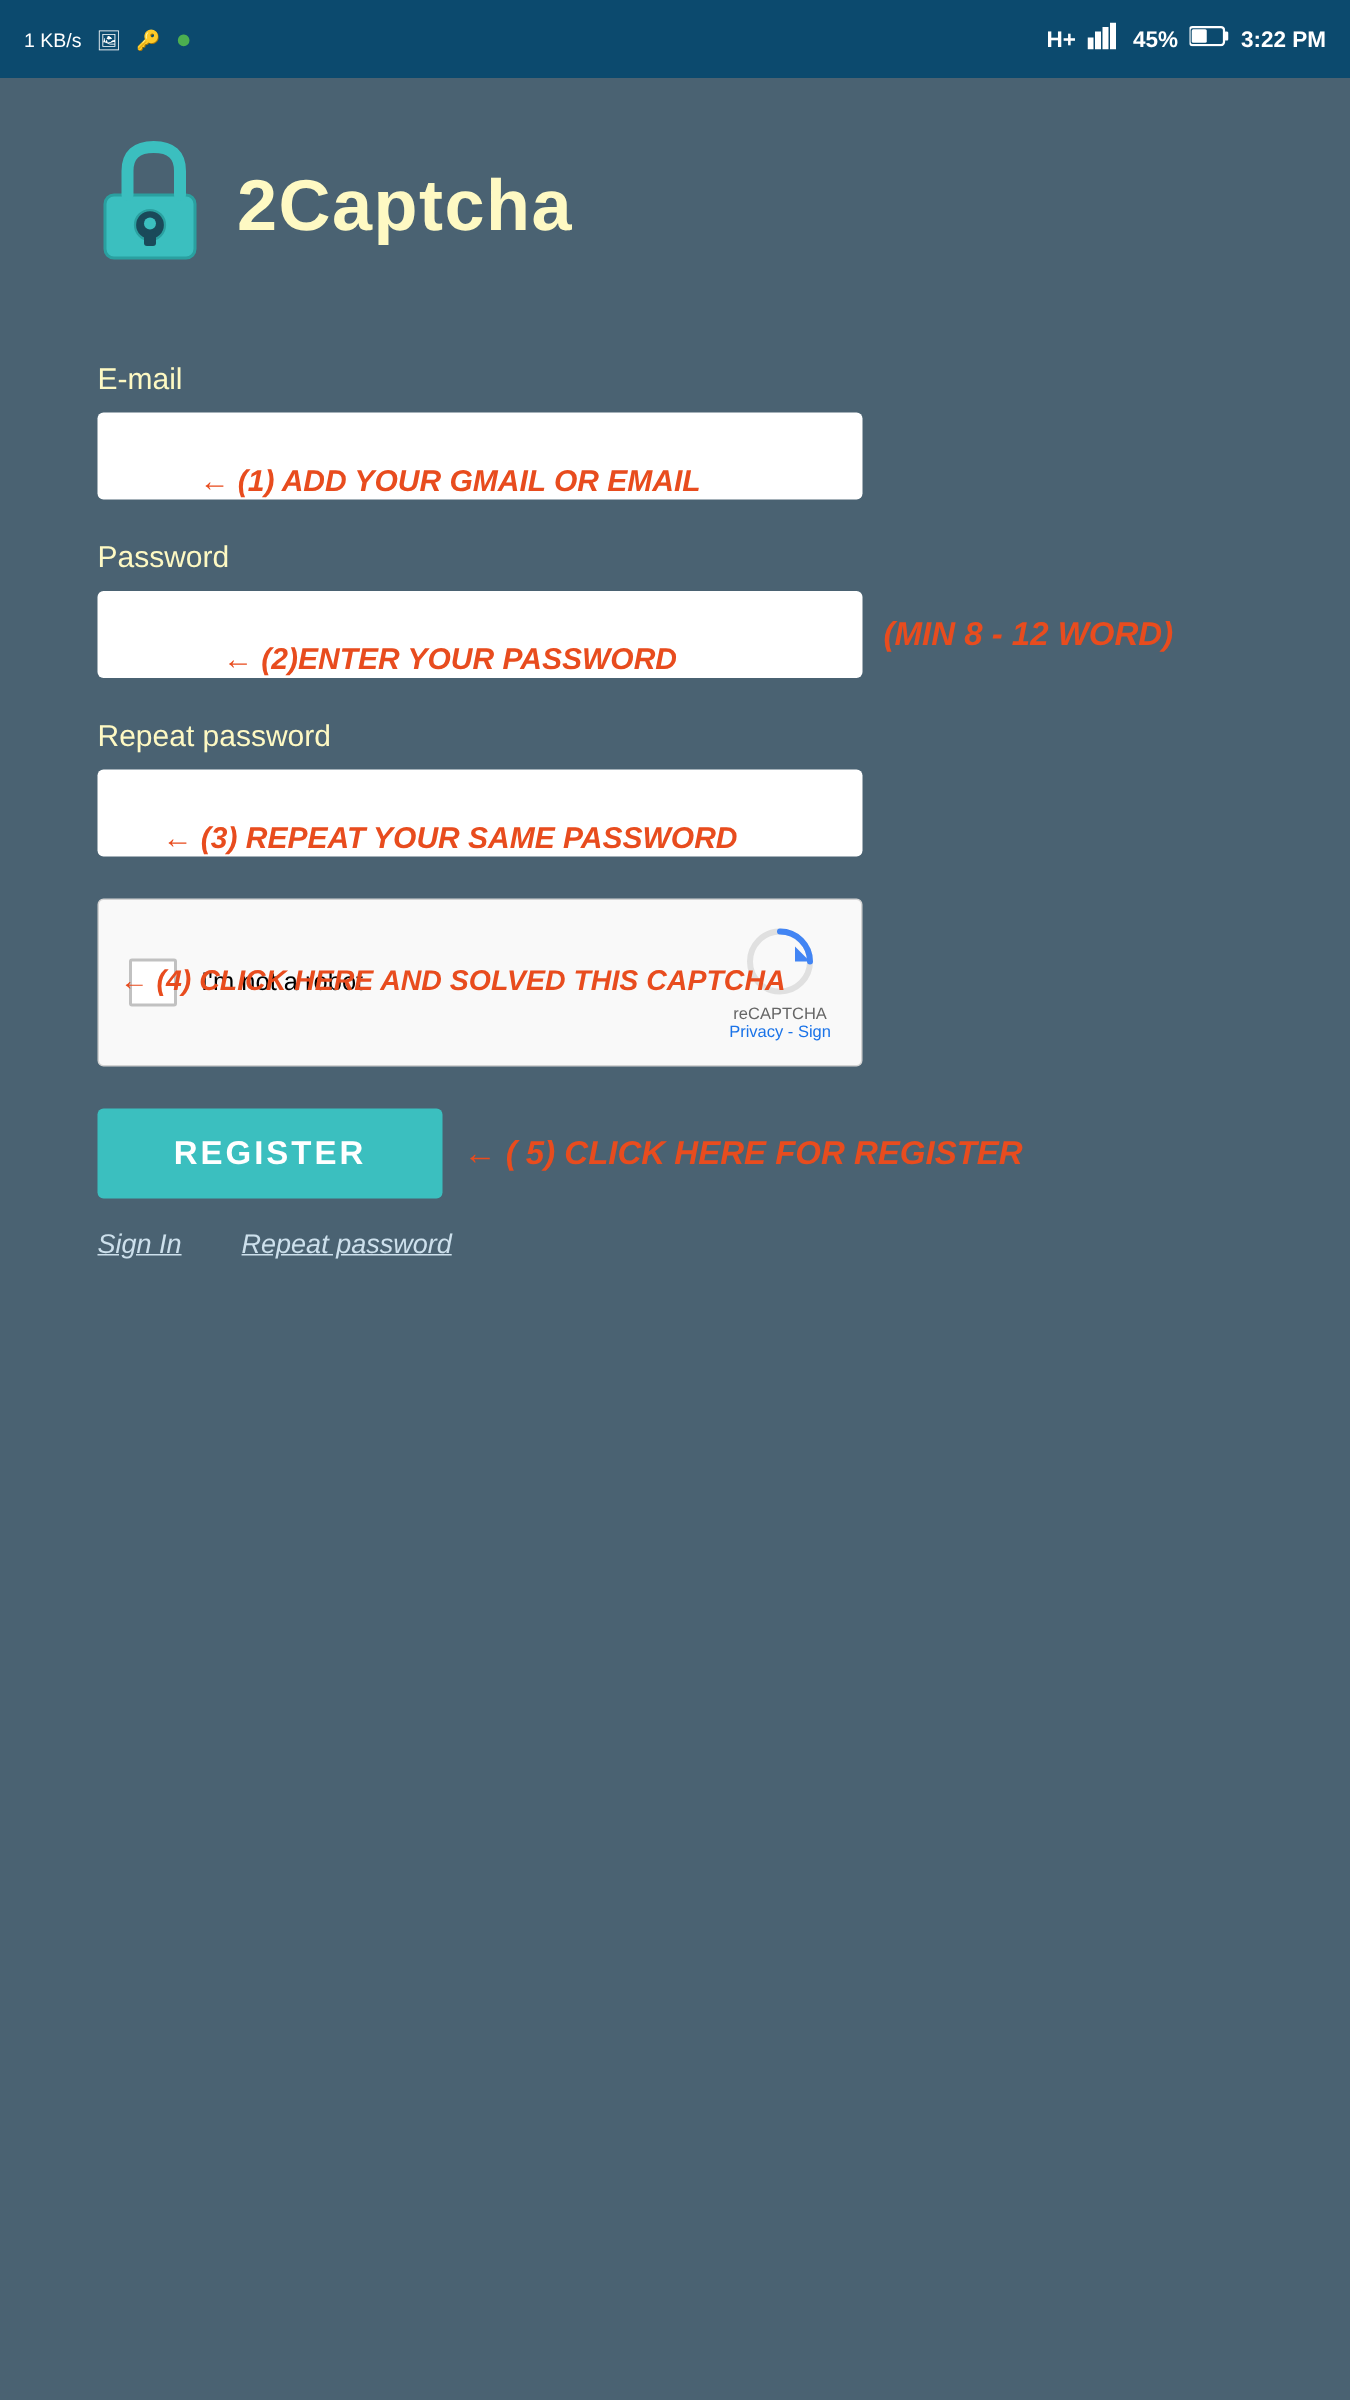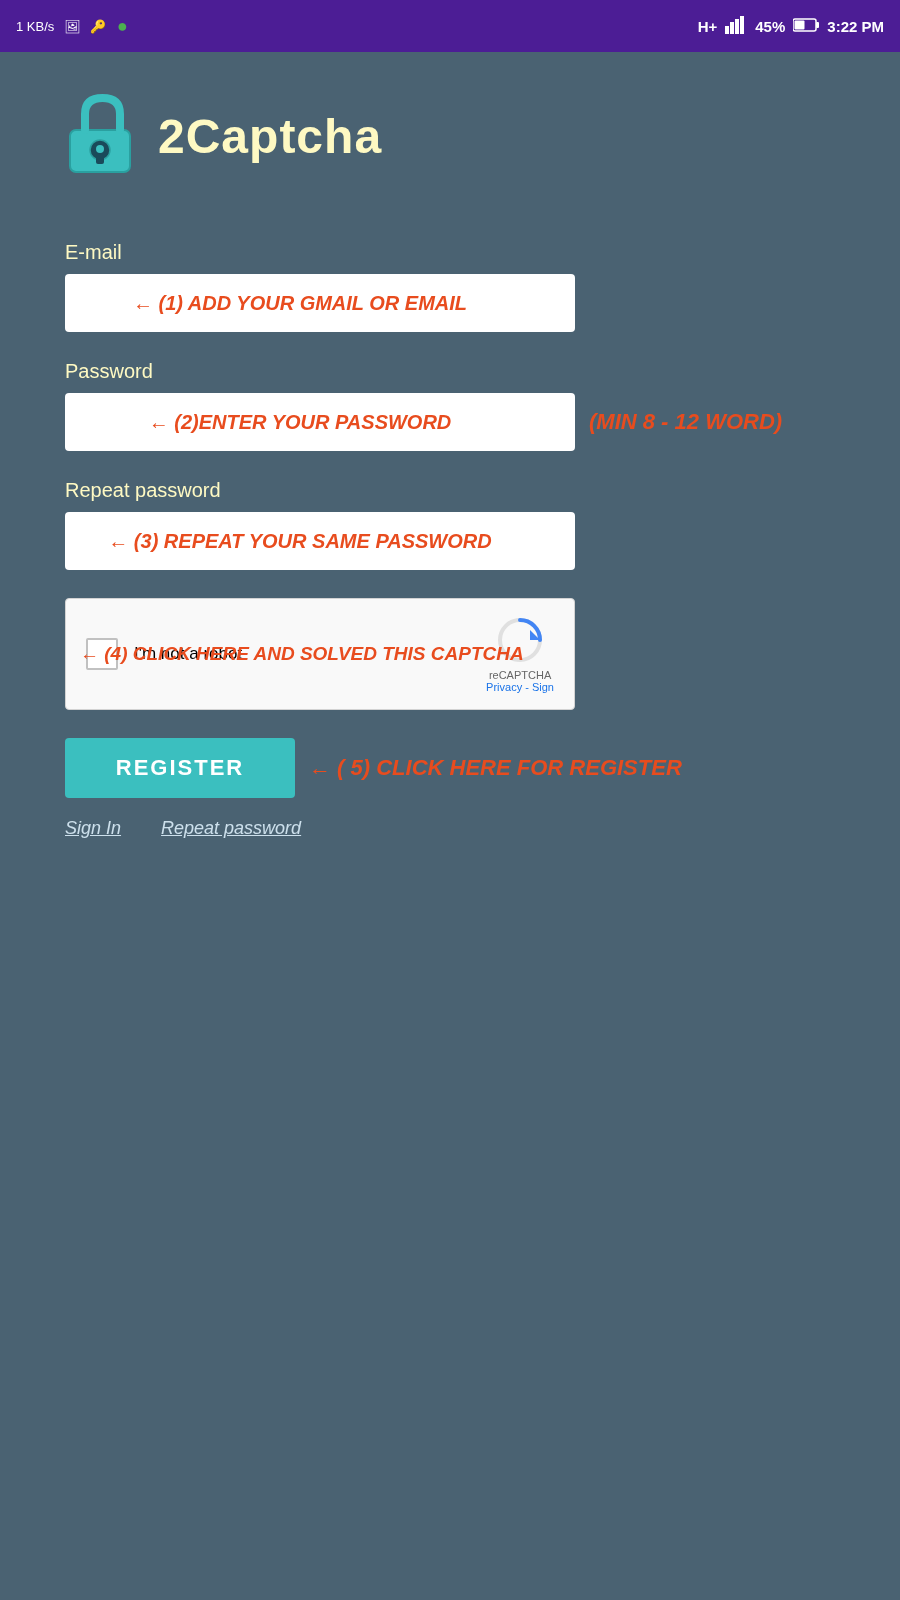--- a/index.html
+++ b/index.html
@@ -11,21 +11,21 @@
       background-color: #4a6272;
       font-family: 'Arial', sans-serif;
       color: #fff;
       position: relative;
     }
 
     
     .status-bar {
       width: 100%;
       height: 52px;
-      background-color: #4c1d95;
+      background-color: #0c4a6e;
       display: flex;
       align-items: center;
       justify-content: space-between;
       padding: 0 16px;
       font-size: 16px;
       color: #fff;
     }
     .status-left {
       display: flex;
       align-items: center;
@@ -96,21 +96,21 @@
       position: relative;
     }
 
     .input-annotation {
       position: absolute;
       left: 0;
       top: 0;
       width: 470px;
       height: 58px;
       display: flex;
-      align-items: center;
+      align-items: flex-end;
       justify-content: center;
       pointer-events: none;
       z-index: 2;
     }
 
     .input-annotation-text {
       font-size: 20px;
       font-weight: 900;
       color: #e84c1e;
       text-transform: uppercase;

